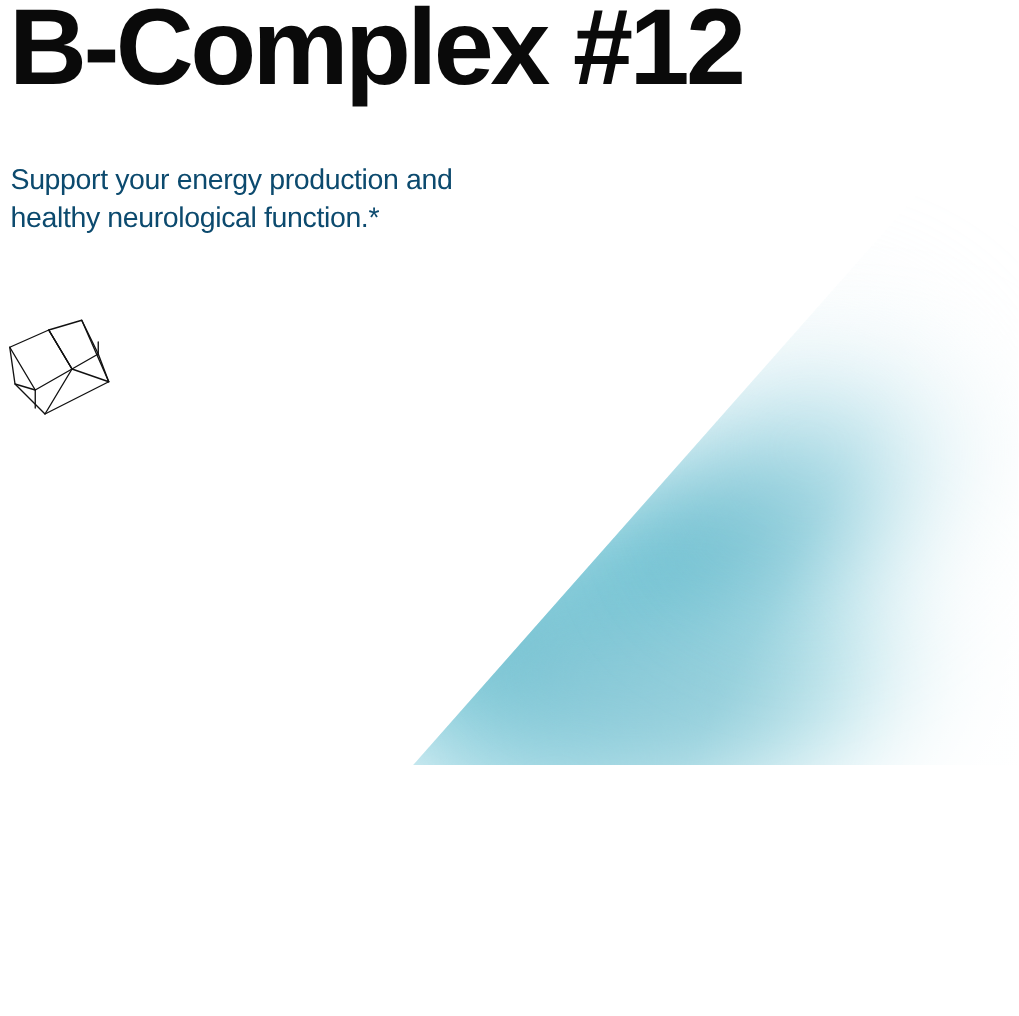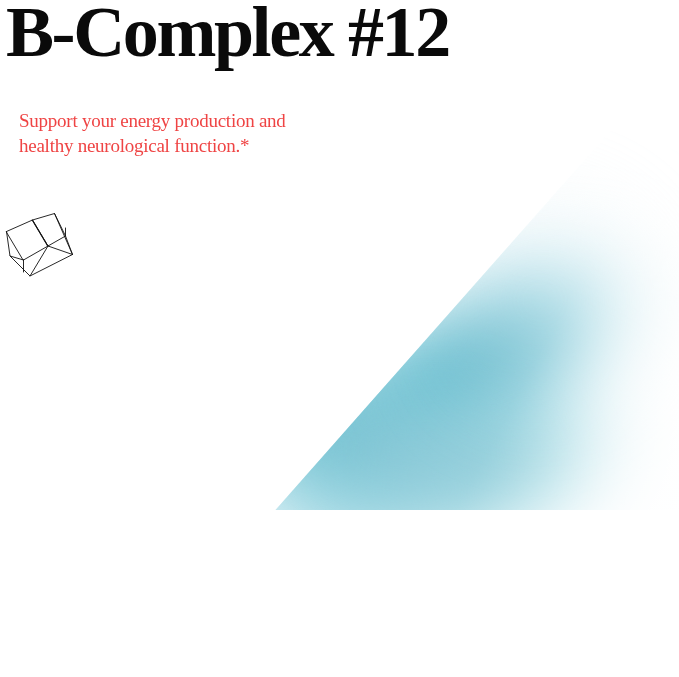--- a/index.html
+++ b/index.html
@@ -7,21 +7,21 @@
     padding: 0;
     background: #ffffff;
   }
 
   #canvas {
     position: relative;
     width: 679px;
     height: 510px;
     background: #ffffff;
     overflow: hidden;
-    font-family: Liberation Serif, serif;
+    font-family: Liberation Sans, sans-serif;
     -webkit-font-smoothing: antialiased;
   }
 
   
   .art-layer {
     position: absolute;
     left: 0;
     top: 0;
     width: 679px;
     height: 677px;
@@ -122,23 +122,22 @@
   }
 
   .subtitle {
     position: absolute;
     left: 7px;
     top: 108px;
     font-size: 19px;
     font-weight: 400;
     letter-spacing: -0.25px;
     line-height: 25px;
-    color: #ef4444;
+    color: #0c4a6e;
     white-space: pre-line;
-    margin-left: 12px;
   }
 
   
   .wireframe-icon {
     position: absolute;
     left: 2px;
     top: 198px;
     width: 84px;
     height: 84px;
   }

